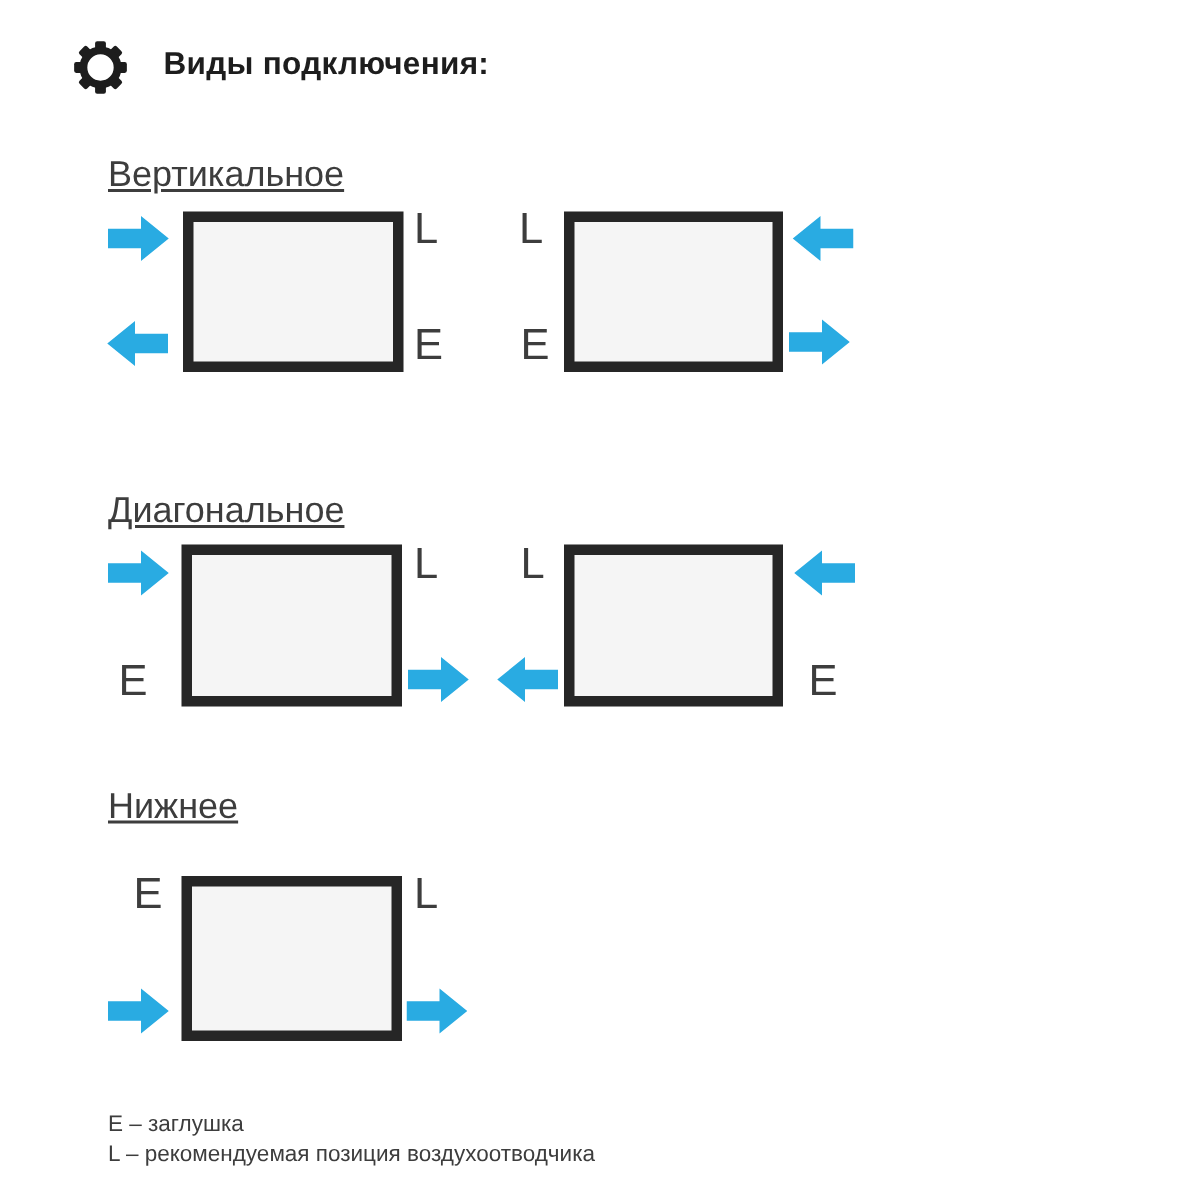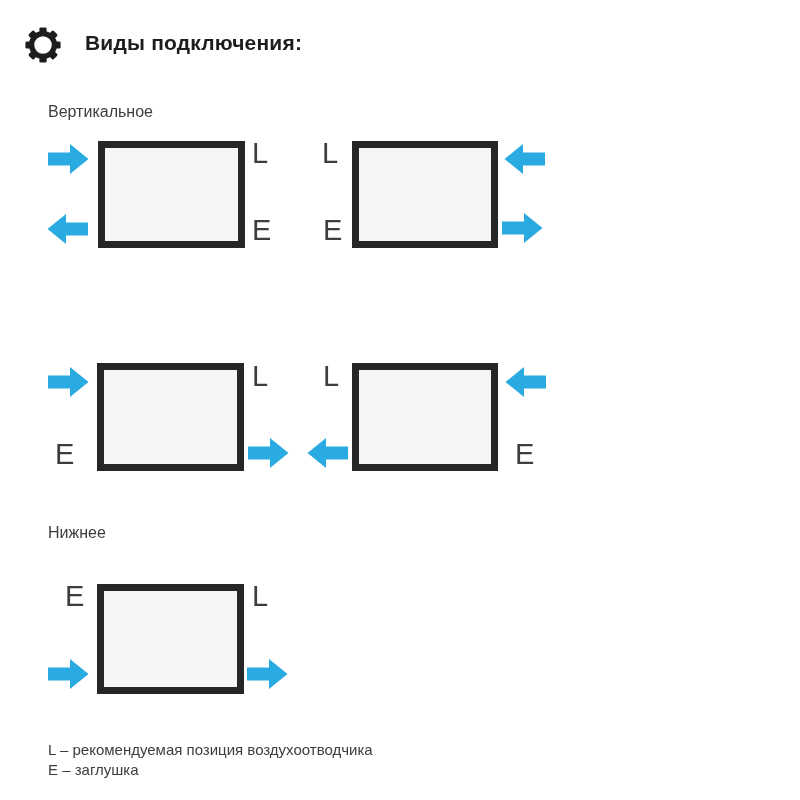--- a/index.html
+++ b/index.html
@@ -1,23 +1,23 @@
 <!DOCTYPE html>
 <html style="--arrow: #29abe2; --radiator-border: #262626; --radiator-fill: #f5f5f5; --text: #3d3d3d; --title: #1d1d1d;"><head>
 <meta charset="utf-8">
 <style>
   * { margin:0; padding:0; box-sizing:border-box; }
   html, body { background:#ffffff; }
   .page {
     position:relative; width:692px; height:800px; background:#fff;
-    font-family:"Liberation Sans", sans-serif; overflow:hidden;
+    font-family:"Liberation Sans", sans-serif; overflow:hidden;margin-left:24px;
   }
   .abs { position:absolute; }
   .app-title { font-size:21px; font-weight:700; color:var(--title,#1d1d1d); letter-spacing:.2px; }
-  .section-title { font-size:16px; font-weight:400; color:var(--text,#3d3d3d); }
+  .section-title { font-size:24px; font-weight:400; color:var(--text,#3d3d3d);text-decoration:underline; }
   .radiator {
     background:var(--radiator-fill,#f5f5f5);
     border:7px solid var(--radiator-border,#262626);
   }
   .port { font-size:29px; line-height:1; color:var(--text,#3d3d3d); }
   .arrow { width:42px; height:32px; display:block; }
   .arrow polygon { fill:var(--arrow,#29abe2); }
   .flip { transform:scaleX(-1); }
   .legend-line { font-size:15px; line-height:20px; color:var(--text,#3d3d3d); }
   .gear { width:38px; height:38px; display:block; }
@@ -61,20 +61,21 @@
   <div class="abs radiator" style="left:352px; top:141px; width:146px; height:107px;"></div>
   <div class="abs port" style="left:322px; top:139px;">L</div>
   <div class="abs port" style="left:323px; top:216px;">E</div>
   <svg class="abs arrow flip" style="left:503px; top:143px;" viewBox="0 0 42 32">
       <polygon points="0,9.5 22,9.5 22,1 40.5,16 22,31 22,22.5 0,22.5"></polygon>
     </svg>
   <svg class="abs arrow" style="left:502px; top:212px;" viewBox="0 0 42 32">
       <polygon points="0,9.5 22,9.5 22,1 40.5,16 22,31 22,22.5 0,22.5"></polygon>
     </svg>
 
+  <div class="abs section-title" style="left:48px; top:327px;">Диагональное</div>
 
   <div class="abs radiator" style="left:97px; top:363px; width:147px; height:108px;"></div>
   <svg class="abs arrow" style="left:48px; top:366px;" viewBox="0 0 42 32">
       <polygon points="0,9.5 22,9.5 22,1 40.5,16 22,31 22,22.5 0,22.5"></polygon>
     </svg>
   <div class="abs port" style="left:252px; top:362px;">L</div>
   <div class="abs port" style="left:55px; top:440px;">E</div>
   <svg class="abs arrow" style="left:248px; top:437px;" viewBox="0 0 42 32">
       <polygon points="0,9.5 22,9.5 22,1 40.5,16 22,31 22,22.5 0,22.5"></polygon>
     </svg>
@@ -95,17 +96,17 @@
   <div class="abs radiator" style="left:97px; top:584px; width:147px; height:110px;"></div>
   <div class="abs port" style="left:252px; top:582px;">L</div>
   <svg class="abs arrow" style="left:48px; top:658px;" viewBox="0 0 42 32">
       <polygon points="0,9.5 22,9.5 22,1 40.5,16 22,31 22,22.5 0,22.5"></polygon>
     </svg>
   <svg class="abs arrow" style="left:247px; top:658px;" viewBox="0 0 42 32">
       <polygon points="0,9.5 22,9.5 22,1 40.5,16 22,31 22,22.5 0,22.5"></polygon>
     </svg>
 
   <div class="abs" style="left:48px; top:740px;">
+    <div class="legend-line">E – заглушка</div>
     <div class="legend-line">L – рекомендуемая позиция воздухоотводчика</div>
-    <div class="legend-line">E – заглушка</div>
   </div>
 
 </div>
 
 </body></html>

